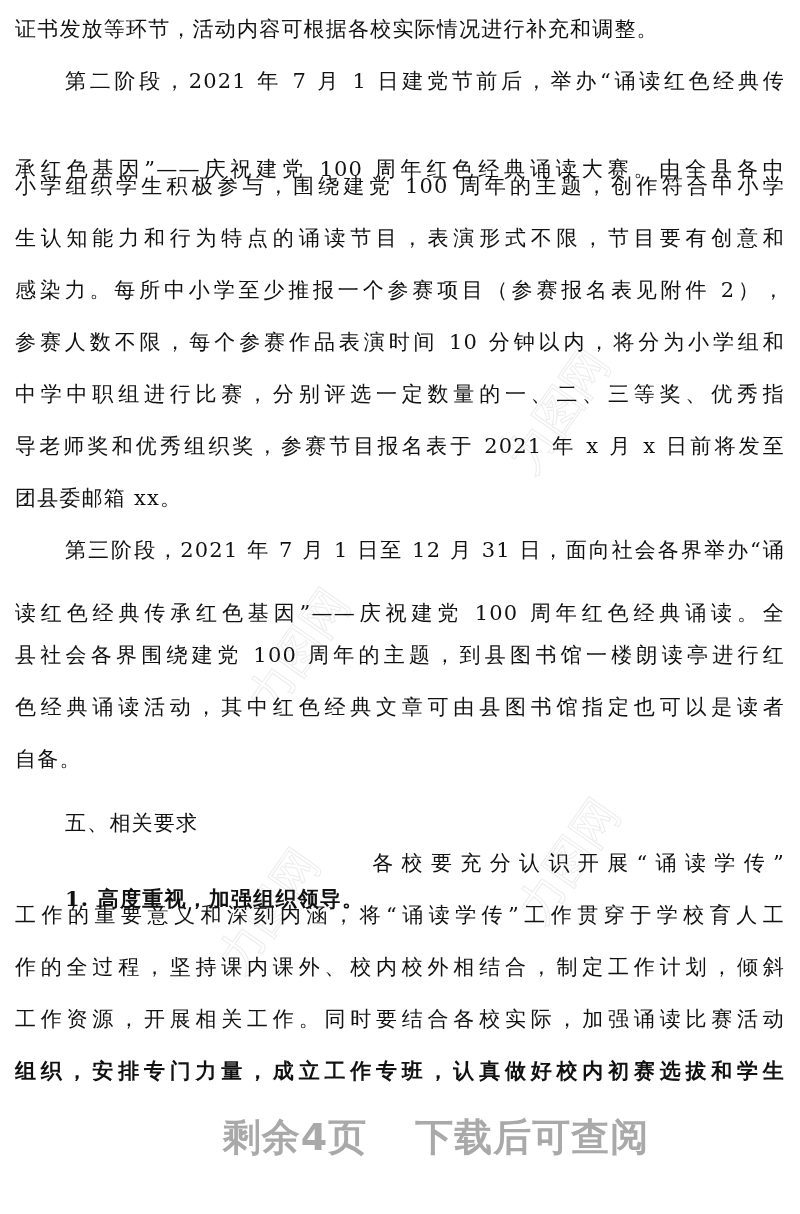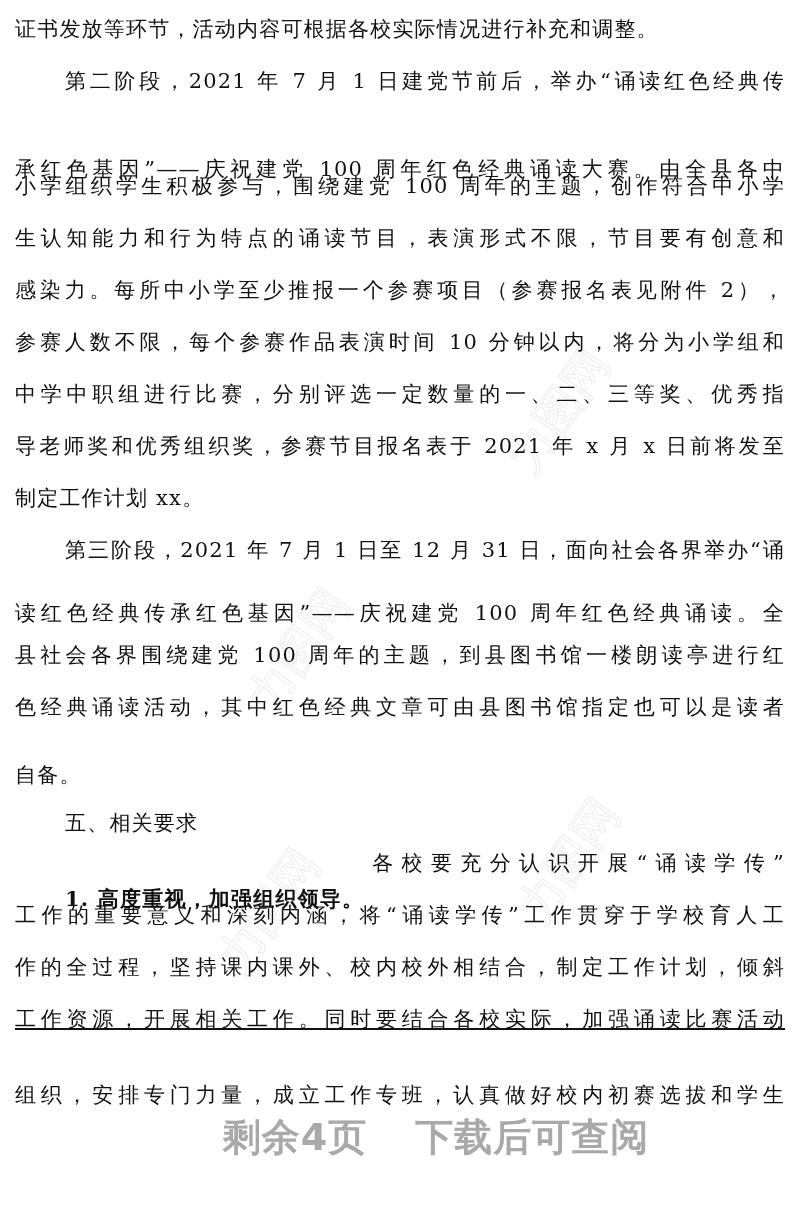--- a/index.html
+++ b/index.html
@@ -83,34 +83,34 @@
 
   <div class="line" style="top:14px;">证书发放等环节，活动内容可根据各校实际情况进行补充和调整。</div>
   <div class="line indent justify" style="top:66px;">第二阶段，2021 年 7 月 1 日建党节前后，举办“诵读红色经典传</div>
   <div class="line justify" style="top:118px;margin-top:36px;">承红色基因”——庆祝建党 100 周年红色经典诵读大赛。由全县各中</div>
   <div class="line justify" style="top:171px;">小学组织学生积极参与，围绕建党 100 周年的主题，创作符合中小学</div>
   <div class="line justify" style="top:223px;">生认知能力和行为特点的诵读节目，表演形式不限，节目要有创意和</div>
   <div class="line justify" style="top:275px;">感染力。每所中小学至少推报一个参赛项目（参赛报名表见附件 2），</div>
   <div class="line justify" style="top:327px;">参赛人数不限，每个参赛作品表演时间 10 分钟以内，将分为小学组和</div>
   <div class="line justify" style="top:379px;">中学中职组进行比赛，分别评选一定数量的一、二、三等奖、优秀指</div>
   <div class="line justify" style="top:431px;">导老师奖和优秀组织奖，参赛节目报名表于 2021 年 x 月 x 日前将发至</div>
-  <div class="line" style="top:483px;">制定工作计划 xx。</div>
+  <div class="line" style="top:483px;">团县委邮箱 xx。</div>
   <div class="line indent justify" style="top:535px;">第三阶段，2021 年 7 月 1 日至 12 月 31 日，面向社会各界举办“诵</div>
   <div class="line justify" style="top:587px;margin-top:11px;">读红色经典传承红色基因”——庆祝建党 100 周年红色经典诵读。全</div>
   <div class="line justify" style="top:640px;">县社会各界围绕建党 100 周年的主题，到县图书馆一楼朗读亭进行红</div>
   <div class="line justify" style="top:692px;">色经典诵读活动，其中红色经典文章可由县图书馆指定也可以是读者</div>
-  <div class="line" style="top:760px;">自备。</div>
+  <div class="line" style="top:744px;">自备。</div>
   <div class="line indent" style="top:796px;margin-top:12px;">五、相关要求</div>
 
   <div class="line indent" style="top:848px; display:flex; justify-content:space-between;">
     <span class="bold">1. 高度重视，加强组织领导。</span>
     <span style="flex:1; text-align:justify; text-align-last:justify;margin-left:8px;">各校要充分认识开展“诵读学传”</span>
   </div>
 
   <div class="line justify" style="top:900px;">工作的重要意义和深刻内涵，将“诵读学传”工作贯穿于学校育人工</div>
   <div class="line justify" style="top:952px;">作的全过程，坚持课内课外、校内校外相结合，制定工作计划，倾斜</div>
-  <div class="line justify" style="top:1004px;text-decoration:underline;">工作资源，开展相关工作。同时要结合各校实际，加强诵读比赛活动</div>
-  <div class="line justify" style="top:1080px;">组织，安排专门力量，成立工作专班，认真做好校内初赛选拔和学生</div>
+  <div class="line justify" style="top:1004px;">工作资源，开展相关工作。同时要结合各校实际，加强诵读比赛活动</div>
+  <div class="line justify" style="top:1056px;font-weight:bold;">组织，安排专门力量，成立工作专班，认真做好校内初赛选拔和学生</div>
 
   <div class="footer-banner">
     <span>剩余4页</span><span class="gap"></span><span>下载后可查阅</span>
   </div>
 </div>
 
 </body></html>

